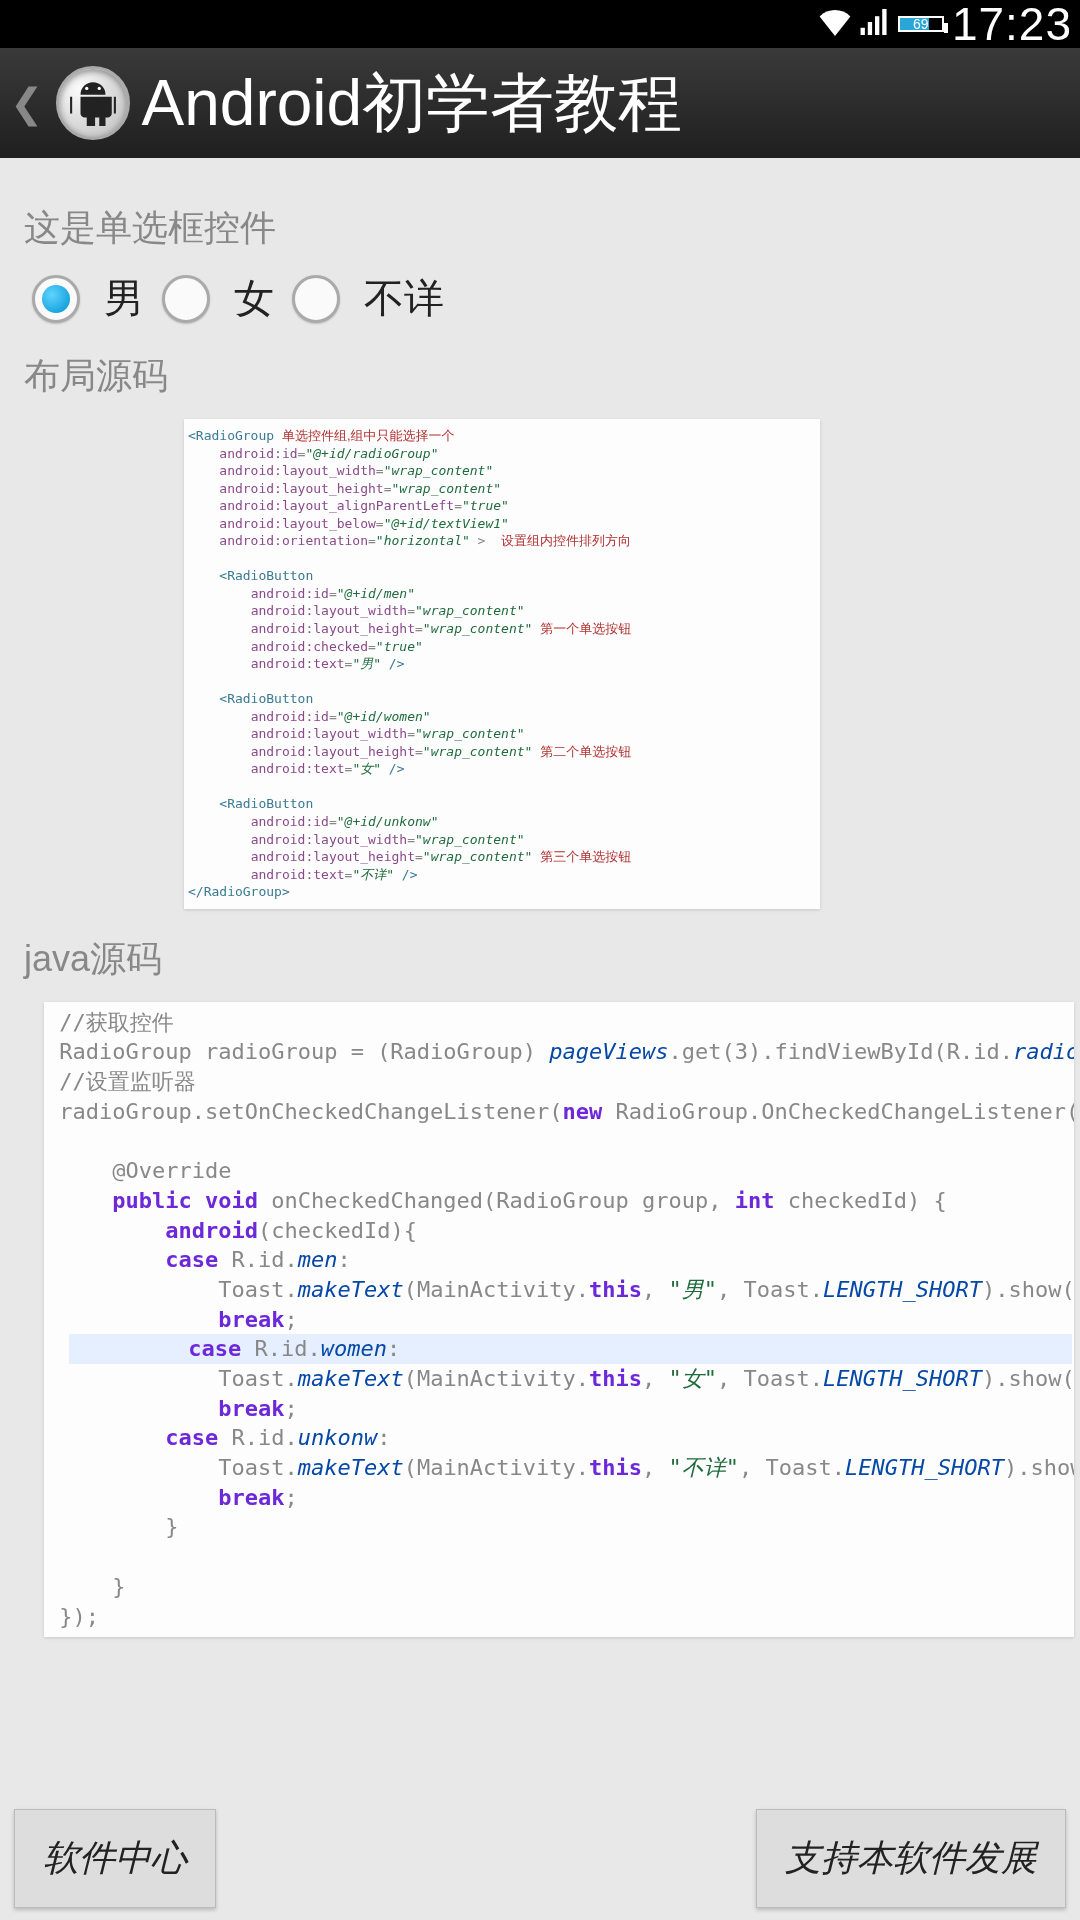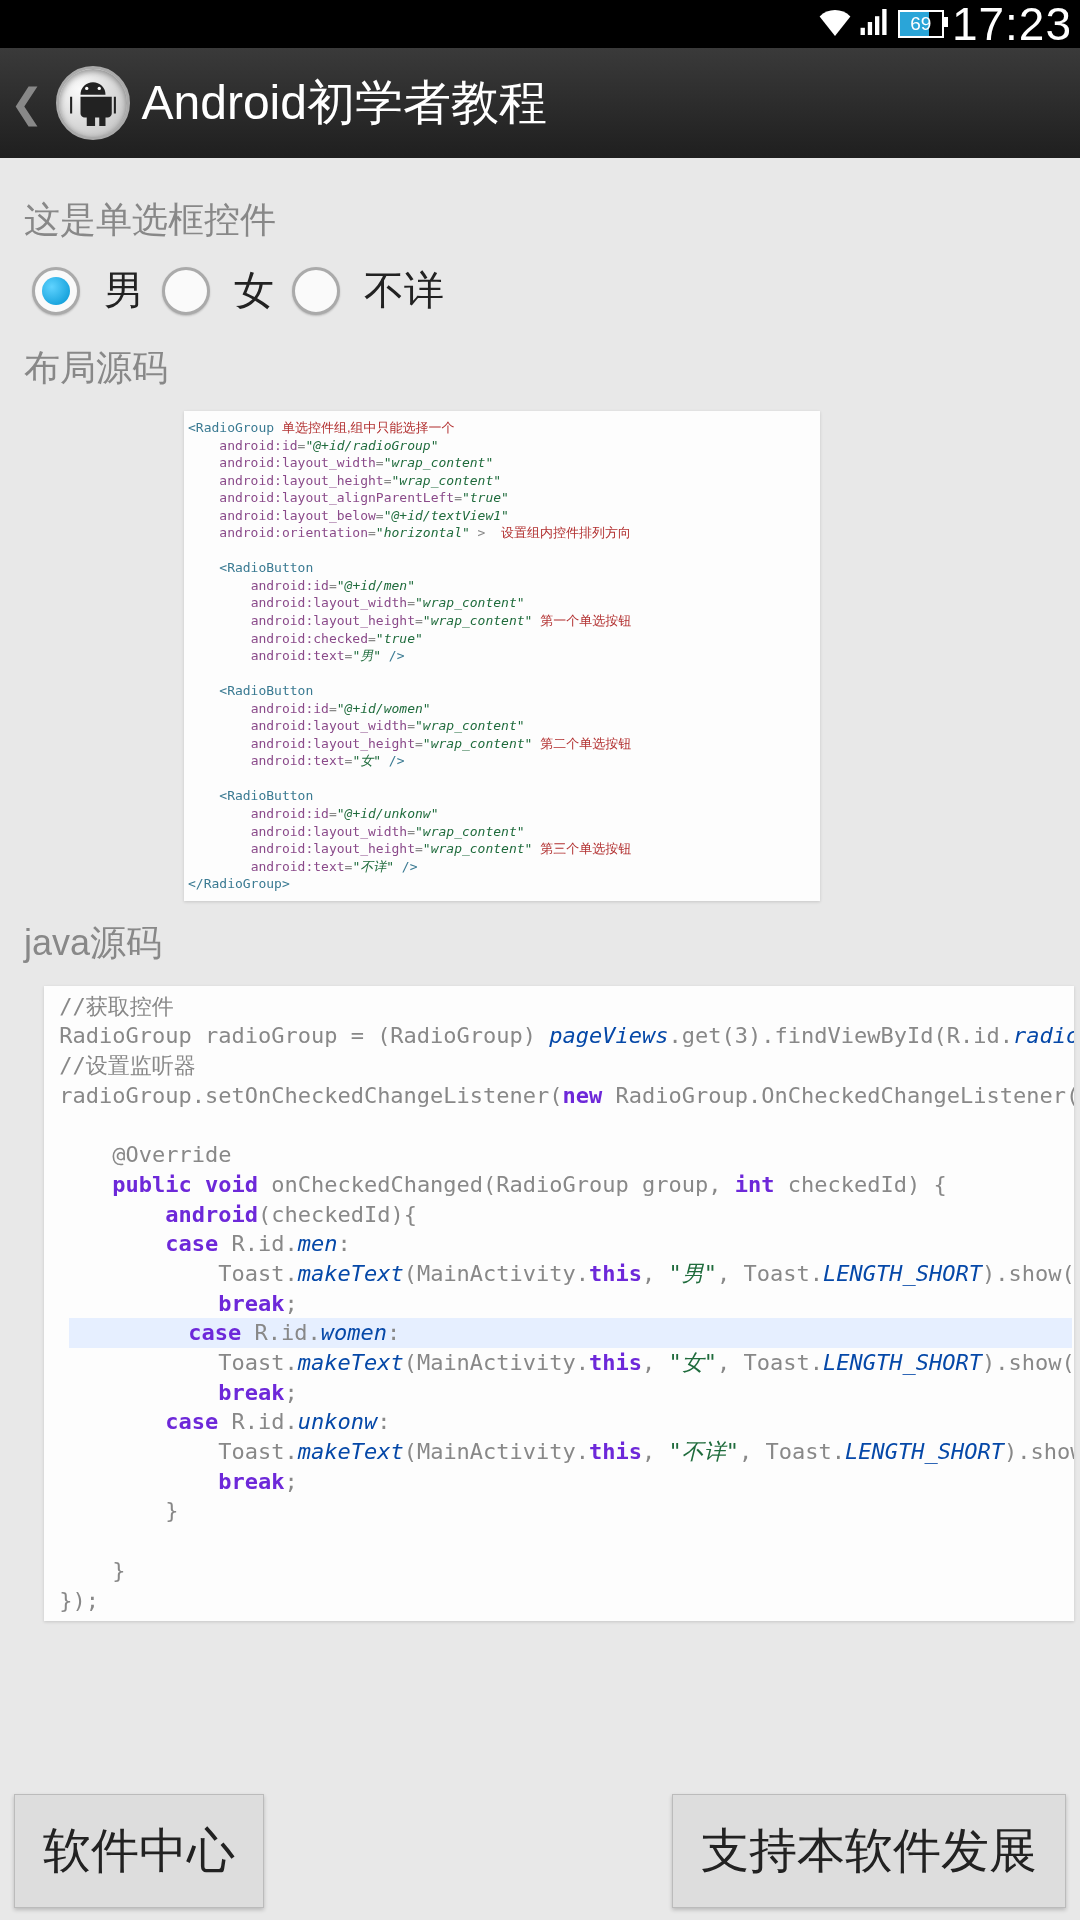--- a/index.html
+++ b/index.html
@@ -1,52 +1,52 @@
 <!DOCTYPE html>
 <html><head>
 <meta charset="utf-8">
 <style>
 * { margin:0; padding:0; box-sizing:border-box; }
 body { font-family:sans-serif; background:#e8e8e8; width:1080px; height:1920px; overflow:hidden; position:relative; }
 
 .status-bar { background:#000; height:48px; display:flex; justify-content:flex-end; align-items:center; padding:0 8px; color:#fff; gap:8px; }
 .status-bar svg { fill:#fff; }
-.battery-box { border:2px solid #fff; width:46px; height:28px; position:relative; display:flex; align-items:center; justify-content:center; font-size:19px; color:#fff; background:linear-gradient(90deg,#2aa5d8 0 69%,transparent 69%); }
+.battery-box { border:2px solid #fff; width:46px; height:16px; position:relative; display:flex; align-items:center; justify-content:center; font-size:14px; color:#fff; background:linear-gradient(90deg,#2aa5d8 0 69%,transparent 69%); }
 .battery-box::after { content:''; position:absolute; right:-6px; top:5px; width:4px; height:10px; background:#fff; }
 .clock { font-size:46px; font-weight:300; letter-spacing:1px; }
 
 .title-bar { background:linear-gradient(#3a3a3a,#1f1f1f); height:110px; display:flex; align-items:center; padding:0 10px; gap:12px; }
 .back-arrow { color:#888; font-size:40px; }
 .app-icon-wrap { width:74px; height:74px; border-radius:50%; background:radial-gradient(circle at 30% 30%,#fafafa,#bbb); border:3px solid #aaa; display:flex; align-items:center; justify-content:center; box-shadow:inset 0 2px 6px rgba(0,0,0,.4); }
 .app-icon-wrap svg { fill:#222; width:50px; height:50px; }
-.app-title { color:#fff; font-size:48px; }
+.app-title { color:#fff; font-size:64px; }
 
 .content { padding:20px 24px 0; color:#888; }
-.section-label { font-size:36px; margin-bottom:18px; margin-top:18px; }
+.section-label { font-size:36px; margin-bottom:18px; margin-top:26px; }
 .radio-row { display:flex; gap:18px; align-items:center; margin:8px 0 26px 8px; }
 .radio-item { display:flex; align-items:center; gap:24px; }
 .radio-btn { width:48px; height:48px; border-radius:50%; border:3px solid #aaa; display:flex; align-items:center; justify-content:center; background:#fafafa; box-shadow:0 1px 2px rgba(0,0,0,.2); }
 .radio-btn.checked::after { content:''; width:28px; height:28px; border-radius:50%; background:radial-gradient(circle at 35% 35%,#5fd3ff,#0093d1); }
 .radio-label { color:#222; font-size:40px; }
 
 .code-block { background:#fdfdfd; box-shadow:0 1px 3px rgba(0,0,0,.15); font-family:Consolas,monospace; white-space:pre; overflow:hidden; line-height:1.35; }
 .code1 { margin:10px 0 10px 160px; width:636px; font-size:13px; padding:8px 4px; }
 .code2 { margin:14px 0 0 20px; width:1030px; font-size:22px; padding:6px 2px; }
 
 .tag { color:#3a7a92; }
 .attr { color:#8a4a8a; }
 .str { color:#1f6b3c; font-style:italic; }
 .note { color:#b23030; font-style:normal; font-family:sans-serif; }
 .comm { color:#888; }
 .kw { color:#6d28d9; font-weight:bold; }
 .sta { color:#0548a8; font-style:italic; }
 .hl { background:#e6efff; display:block;margin-left:23px; }
 
 .bottom-btns { position:absolute; bottom:12px; left:0; right:0; display:flex; justify-content:space-between; padding:0 14px; }
-.bbtn { background:#ddd; border:1px solid #bbb; padding:24px 28px; font-size:48px; color:#222; box-shadow:0 2px 4px rgba(0,0,0,.2); }
+.bbtn { background:#ddd; border:1px solid #bbb; padding:24px 28px; font-size:36px; color:#222; box-shadow:0 2px 4px rgba(0,0,0,.2);font-style:italic; }
 </style>
 </head>
 <body>
 
 <div class="status-bar">
   <span><svg width="34" height="28" viewBox="0 0 24 20">
         <path d="M12 20L1 6C7 0 17 0 23 6z"></path>
       </svg></span>
   <span><svg width="30" height="26" viewBox="0 0 20 18">
         <rect x="0" y="13" width="3" height="5"></rect>

